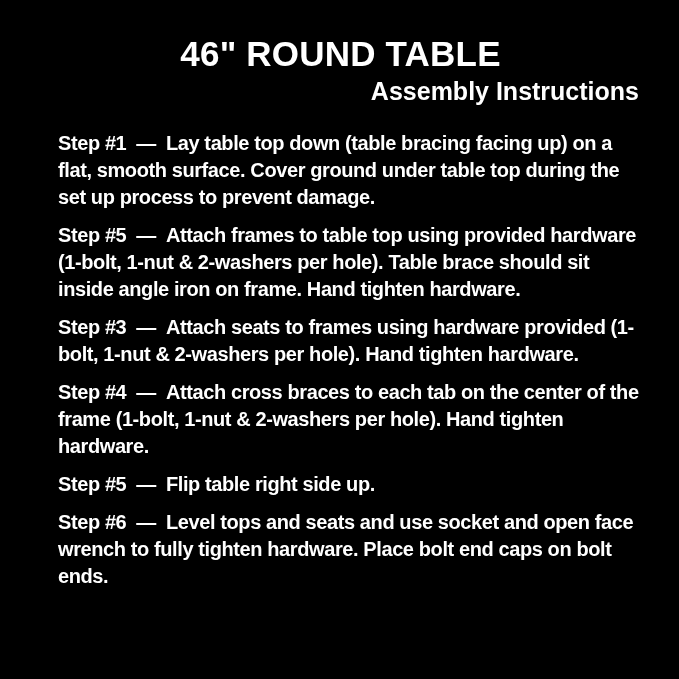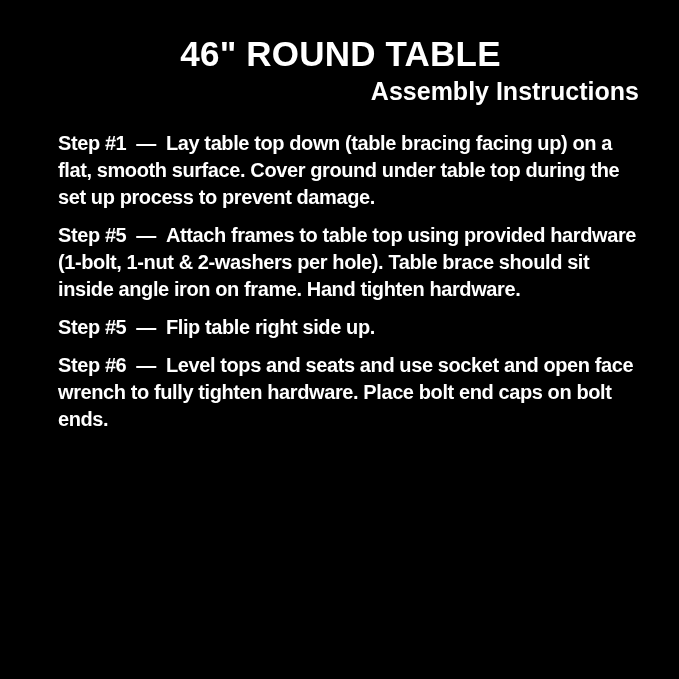--- a/index.html
+++ b/index.html
@@ -54,20 +54,22 @@
 
   <h1 class="title">46" ROUND TABLE</h1>
   <h2 class="subtitle">Assembly Instructions</h2>
 
   <div class="steps">
 
     <p class="step"><span>Step #1</span><span class="sep">—</span><span>Lay table top down (table bracing facing up) on a flat, smooth surface. Cover ground under table top during the set up process to prevent damage.</span></p>
 
     <p class="step"><span>Step #5</span><span class="sep">—</span><span>Attach frames to table top using provided hardware (1-bolt, 1-nut &amp; 2-washers per hole). Table brace should sit inside angle iron on frame. Hand tighten hardware.</span></p>
 
+    <p class="step"><span>Step #3</span><span class="sep">—</span><span>Attach seats to frames using hardware provided (1-bolt, 1-nut &amp; 2-washers per hole). Hand tighten hardware.</span></p>
 
+    <p class="step"><span>Step #4</span><span class="sep">—</span><span>Attach cross braces to each tab on the center of the frame (1-bolt, 1-nut &amp; 2-washers per hole). Hand tighten hardware.</span></p>
 
     <p class="step"><span>Step #5</span><span class="sep">—</span><span>Flip table right side up.</span></p>
 
     <p class="step"><span>Step #6</span><span class="sep">—</span><span>Level tops and seats and use socket and open face wrench to fully tighten hardware. Place bolt end caps on bolt ends.</span></p>
 
   </div>
 </div>
 
 </body></html>

